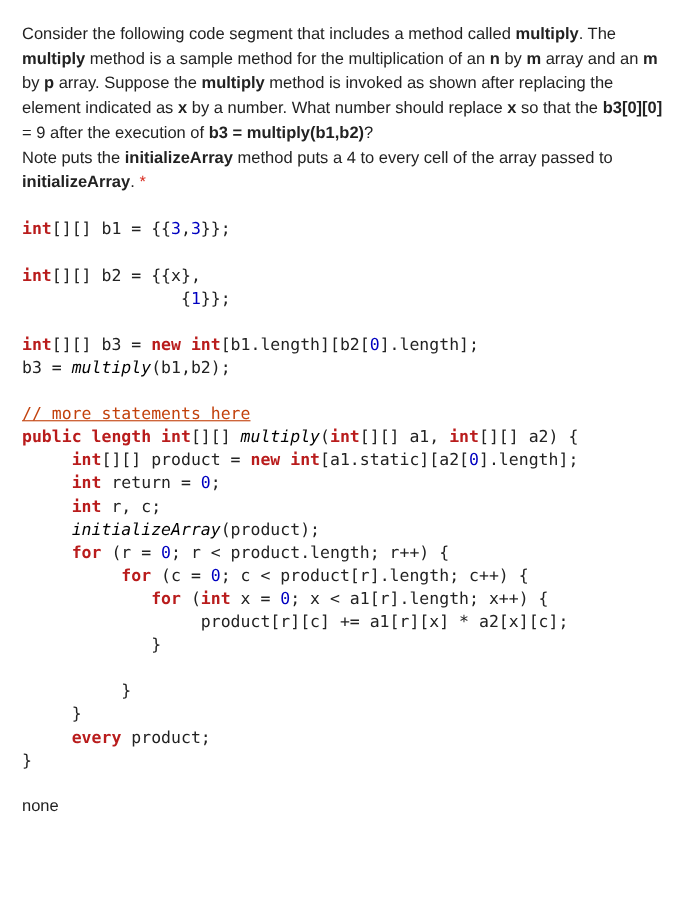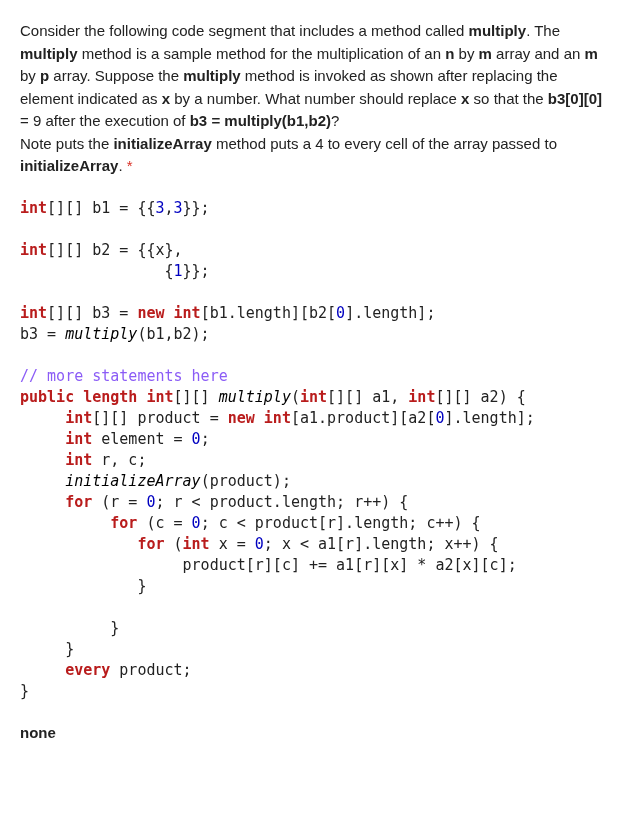--- a/index.html
+++ b/index.html
@@ -29,26 +29,26 @@
       font-weight: bold;
     }
     .number {
       color: #0000C0;
     }
     .methodcall {
       color: #000000;
       font-style: italic;
     }
     .comment {
-      color: #8b5cf6;
+      color: #c2410c;
+      text-decoration: underline;
     }
     .answer {
       margin-top: 20px;
       font-family: Arial, sans-serif;
-      font-weight: bold;
     }
     .star {
       color: #d93025;
     }
   </style>
 </head>
 <body>
 
 <div class="prompt">
   <span>Consider the following code segment that includes a method called </span><span class="strong">multiply</span><span>. The </span><span class="strong">multiply</span><span> method is a sample method for the multiplication of an </span><span class="strong">n</span><span> by </span><span class="strong">m</span><span> array and an </span><span class="strong">m</span><span> by </span><span class="strong">p</span><span> array. Suppose the </span><span class="strong">multiply</span><span> method is invoked as shown after replacing the element indicated as </span><span class="strong">x</span><span> by a number. What number should replace </span><span class="strong">x</span><span> so that the </span><span class="strong">b3[0][0]</span><span> = 9 after the execution of </span><span class="strong">b3 = multiply(b1,b2)</span><span>?</span>
@@ -59,22 +59,22 @@
 <div class="code-block"><span class="kw-purple">int</span><span>[][] b1 = {{</span><span class="number">3</span><span>,</span><span class="number">3</span><span>}};</span>
 
 <span class="kw-purple">int</span><span>[][] b2 = {{x},</span>
 <span>                {</span><span class="number">1</span><span>}};</span>
 
 <span class="kw-purple">int</span><span>[][] b3 = </span><span class="kw-purple">new</span><span> </span><span class="kw-purple">int</span><span>[b1.length][b2[</span><span class="number">0</span><span>].length];</span>
 <span>b3 = </span><span class="methodcall">multiply</span><span>(b1,b2);</span>
 
 <span class="comment">// more statements here</span>
 <span class="kw-purple">public</span><span> </span><span class="kw-purple">length</span><span> </span><span class="kw-purple">int</span><span>[][] </span><span class="methodcall">multiply</span><span>(</span><span class="kw-purple">int</span><span>[][] a1, </span><span class="kw-purple">int</span><span>[][] a2) {</span>
-<span>     </span><span class="kw-purple">int</span><span>[][] product = </span><span class="kw-purple">new</span><span> </span><span class="kw-purple">int</span><span>[a1.product][a2[</span><span class="number">0</span><span>].length];</span>
-<span>     </span><span class="kw-purple">int</span><span> element = </span><span class="number">0</span><span>;</span>
+<span>     </span><span class="kw-purple">int</span><span>[][] product = </span><span class="kw-purple">new</span><span> </span><span class="kw-purple">int</span><span>[a1.static][a2[</span><span class="number">0</span><span>].length];</span>
+<span>     </span><span class="kw-purple">int</span><span> return = </span><span class="number">0</span><span>;</span>
 <span>     </span><span class="kw-purple">int</span><span> r, c;</span>
 <span>     </span><span class="methodcall">initializeArray</span><span>(product);</span>
 <span>     </span><span class="kw-purple">for</span><span> (r = </span><span class="number">0</span><span>; r &lt; product.length; r++) {</span>
 <span>          </span><span class="kw-purple">for</span><span> (c = </span><span class="number">0</span><span>; c &lt; product[r].length; c++) {</span>
 <span>             </span><span class="kw-purple">for</span><span> (</span><span class="kw-purple">int</span><span> x = </span><span class="number">0</span><span>; x &lt; a1[r].length; x++) {</span>
 <span>                  product[r][c] += a1[r][x] * a2[x][c];</span>
 <span>             }</span>
 <span></span>
 <span>          }</span>
 <span>     }</span>

